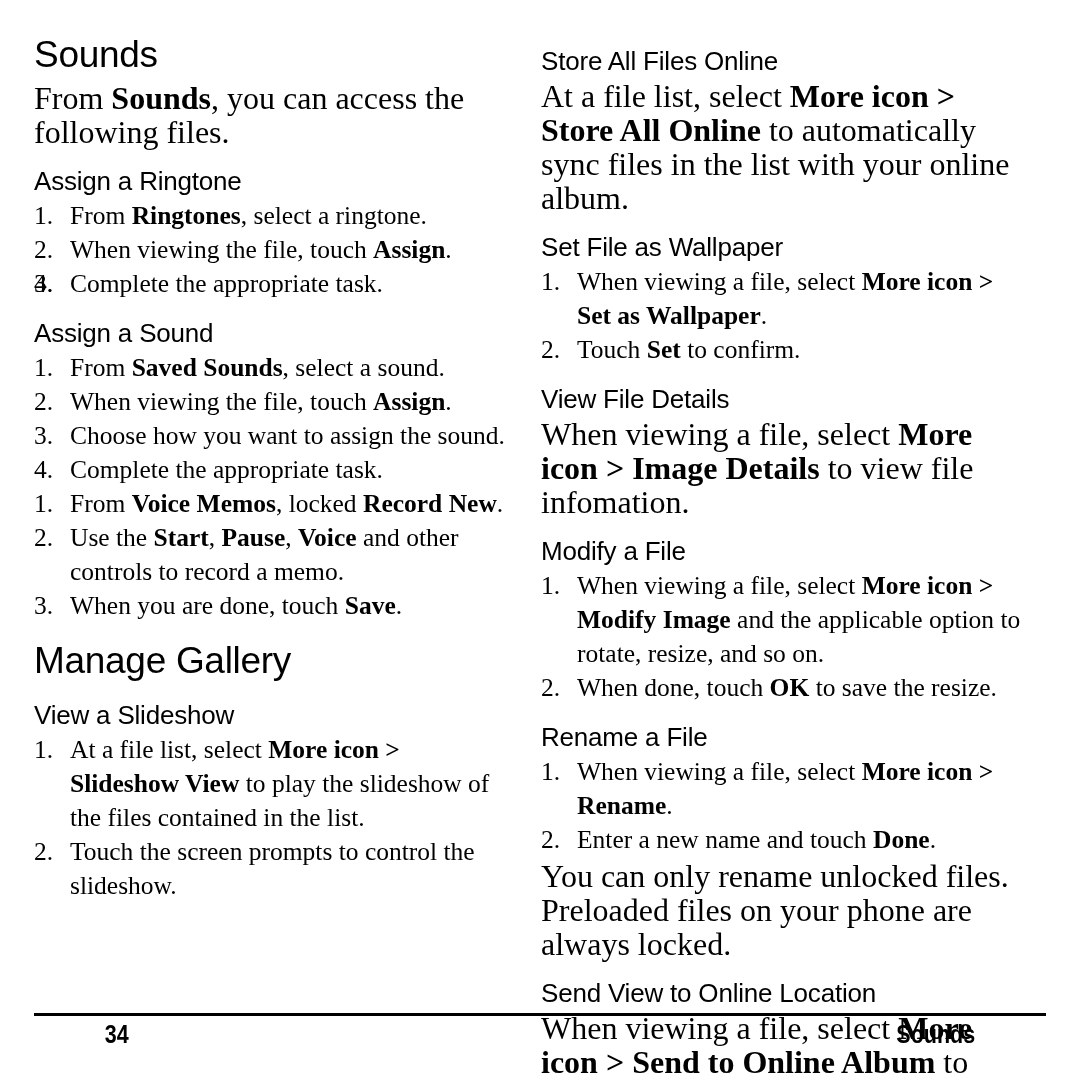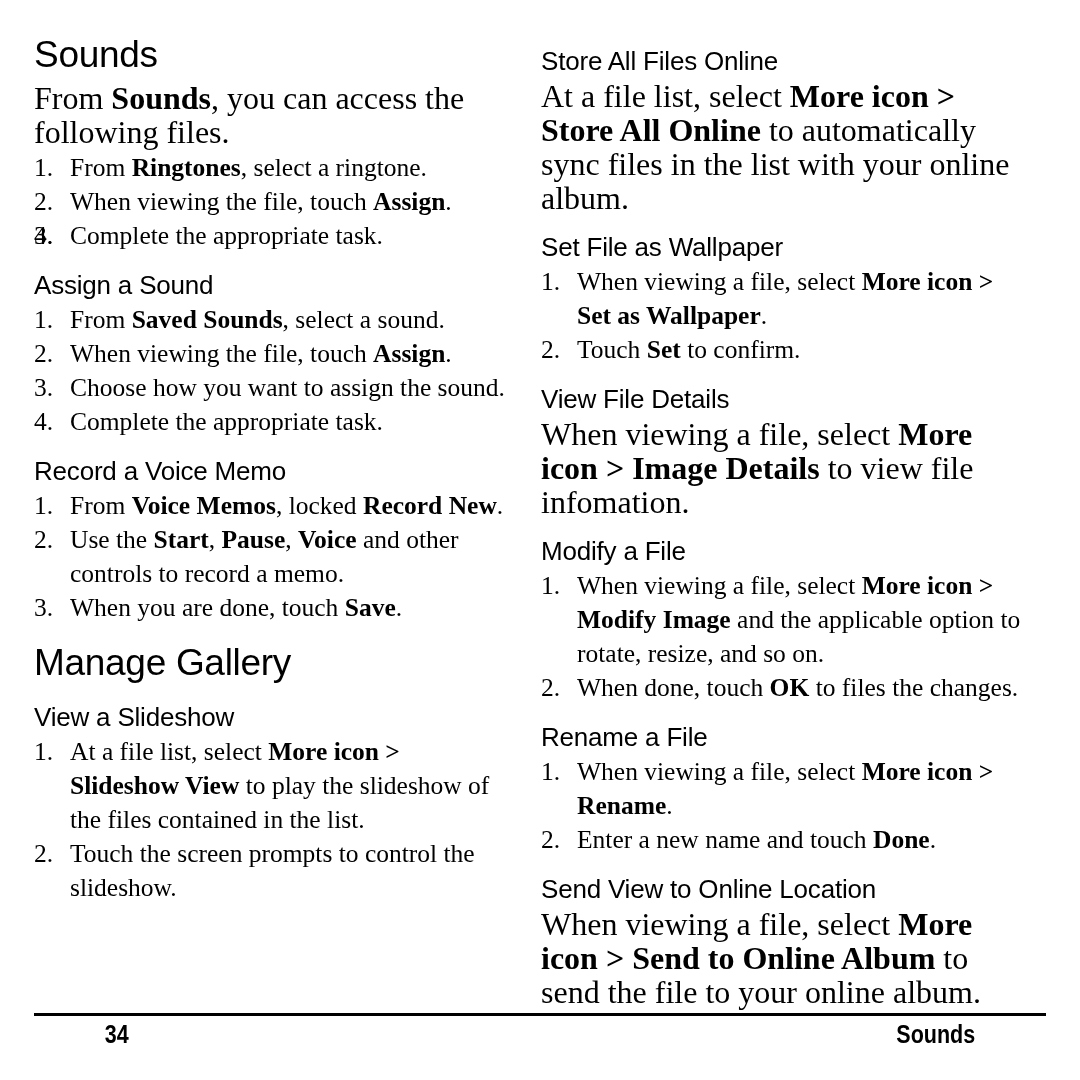--- a/index.html
+++ b/index.html
@@ -134,36 +134,36 @@
 <div class="page">
 
   <div class="columns">
 
     <div class="col col-left">
 
       <h1 class="chapter">Sounds</h1>
 
       <p class="body"><span>From </span><b>Sounds</b><span>, you can access the following files.</span></p>
 
+      <h2 class="section">Assign a Ringtone</h2>
       <ol class="steps">
         <li><span class="num">1.</span><span>From </span><b>Ringtones</b><span>, select a ringtone.</span></li>
         <li><span class="num">2.</span><span>When viewing the file, touch </span><b>Assign</b><span>.</span></li>
         <li><span class="num">3.</span></li>
         <li><span class="num">4.</span><span>Complete the appropriate task.</span></li>
       </ol>
 
       <h2 class="section">Assign a Sound</h2>
       <ol class="steps">
         <li><span class="num">1.</span><span>From </span><b>Saved Sounds</b><span>, select a sound.</span></li>
         <li><span class="num">2.</span><span>When viewing the file, touch </span><b>Assign</b><span>.</span></li>
         <li><span class="num">3.</span><span>Choose how you want to assign the sound.</span></li>
         <li><span class="num">4.</span><span>Complete the appropriate task.</span></li>
       </ol>
 
-      <h2 class="section">Record a Voice Memo</h2>
       <ol class="steps">
         <li><span class="num">1.</span><span>From </span><b>Voice Memos</b><span>, locked </span><b>Record New</b><span>.</span></li>
         <li><span class="num">2.</span><span>Use the </span><b>Start</b><span>, </span><b>Pause</b><span>, </span><b>Voice</b><span> and other controls to record a memo.</span></li>
         <li><span class="num">3.</span><span>When you are done, touch </span><b>Save</b><span>.</span></li>
       </ol>
 
       <h1 class="chapter spaced-top">Manage Gallery</h1>
 
       <h2 class="section">View a Slideshow</h2>
       <ol class="steps">
@@ -183,28 +183,29 @@
         <li><span class="num">1.</span><span>When viewing a file, select </span><b>More icon &gt; Set as Wallpaper</b><span>.</span></li>
         <li><span class="num">2.</span><span>Touch </span><b>Set</b><span> to confirm.</span></li>
       </ol>
 
       <h2 class="section">View File Details</h2>
       <p class="body"><span>When viewing a file, select </span><b>More icon &gt; Image Details</b><span> to view file infomation.</span></p>
 
       <h2 class="section">Modify a File</h2>
       <ol class="steps">
         <li><span class="num">1.</span><span>When viewing a file, select </span><b>More icon &gt; Modify Image</b><span> and the applicable option to rotate, resize, and so on.</span></li>
-        <li><span class="num">2.</span><span>When done, touch </span><b>OK</b><span> to files the changes.</span></li>
+        <li><span class="num">2.</span><span>When done, touch </span><b>OK</b><span> to save the resize.</span></li>
       </ol>
 
       <h2 class="section">Rename a File</h2>
       <ol class="steps">
         <li><span class="num">1.</span><span>When viewing a file, select </span><b>More icon &gt; Rename</b><span>.</span></li>
         <li><span class="num">2.</span><span>Enter a new name and touch </span><b>Done</b><span>.</span></li>
       </ol>
+      <p class="body" style="margin-top:2px;">You can only rename unlocked files. Preloaded files on your phone are always locked.</p>
 
       <h2 class="section">Send View to Online Location</h2>
       <p class="body"><span>When viewing a file, select </span><b>More icon &gt; Send to Online Album</b><span> to send the file to your online album.</span></p>
 
     </div>
   </div>
 
   <div class="footer">
     <div class="footer-rule"></div>
     <div class="footer-row">

